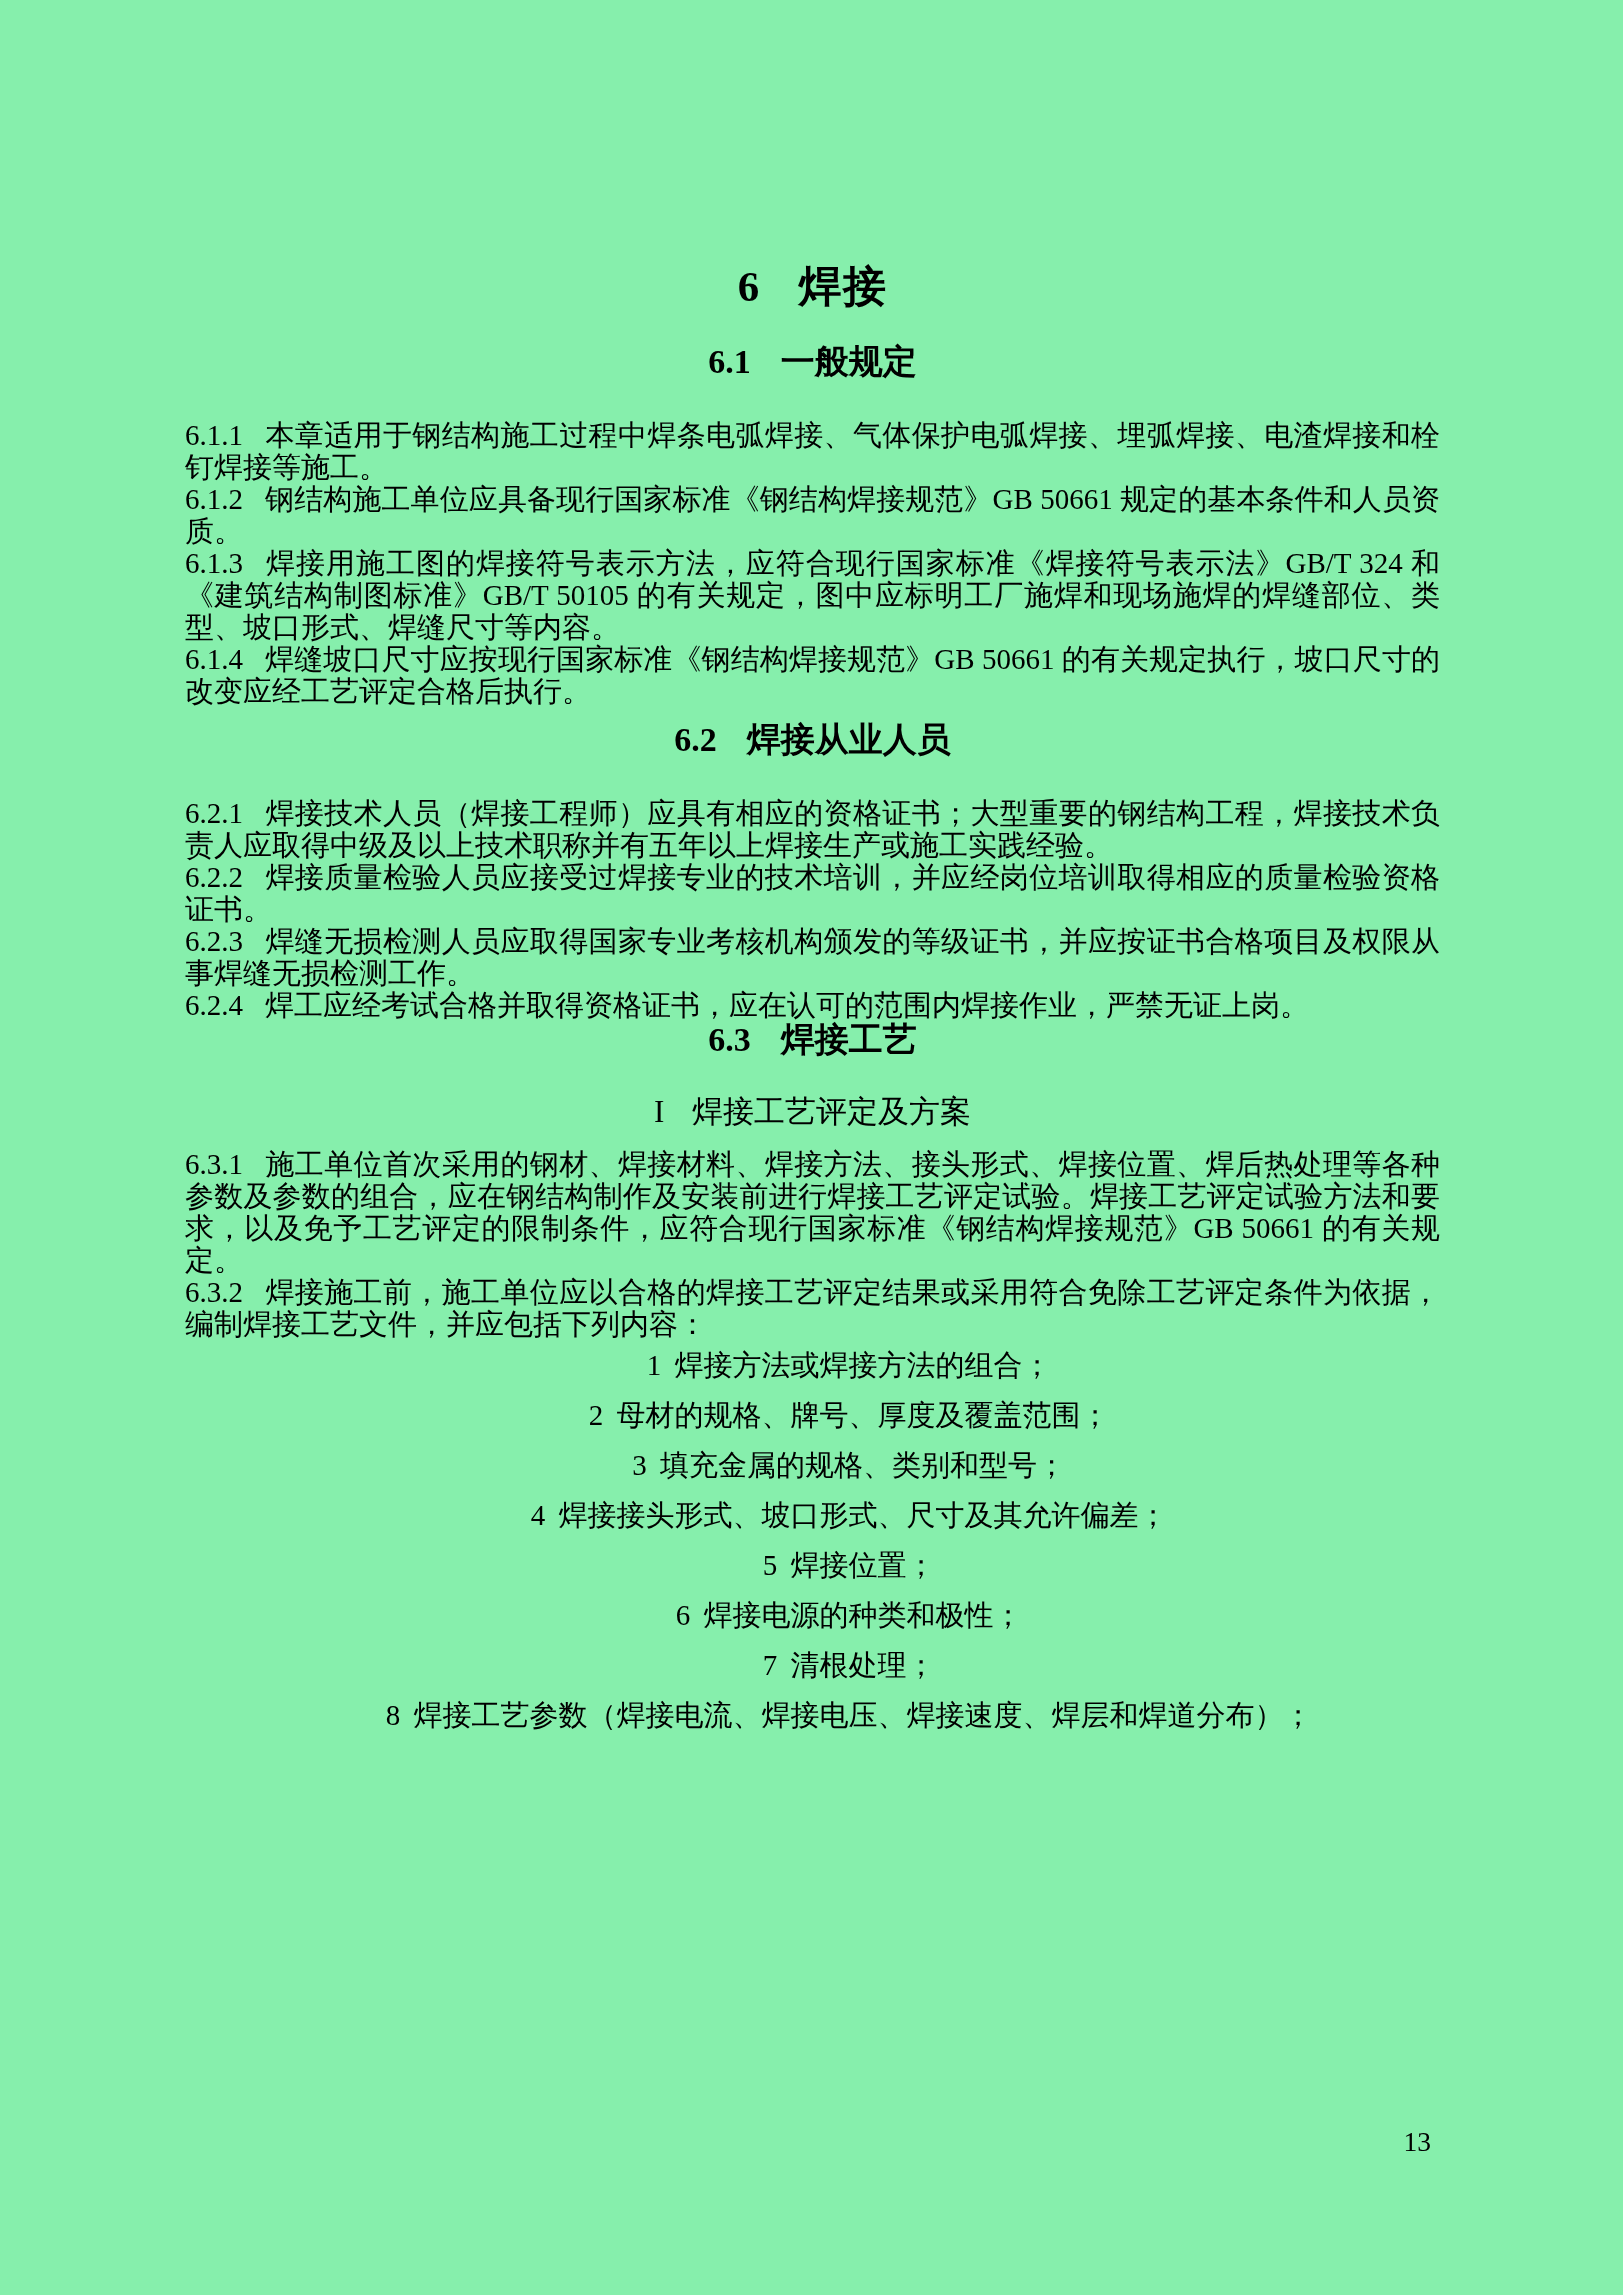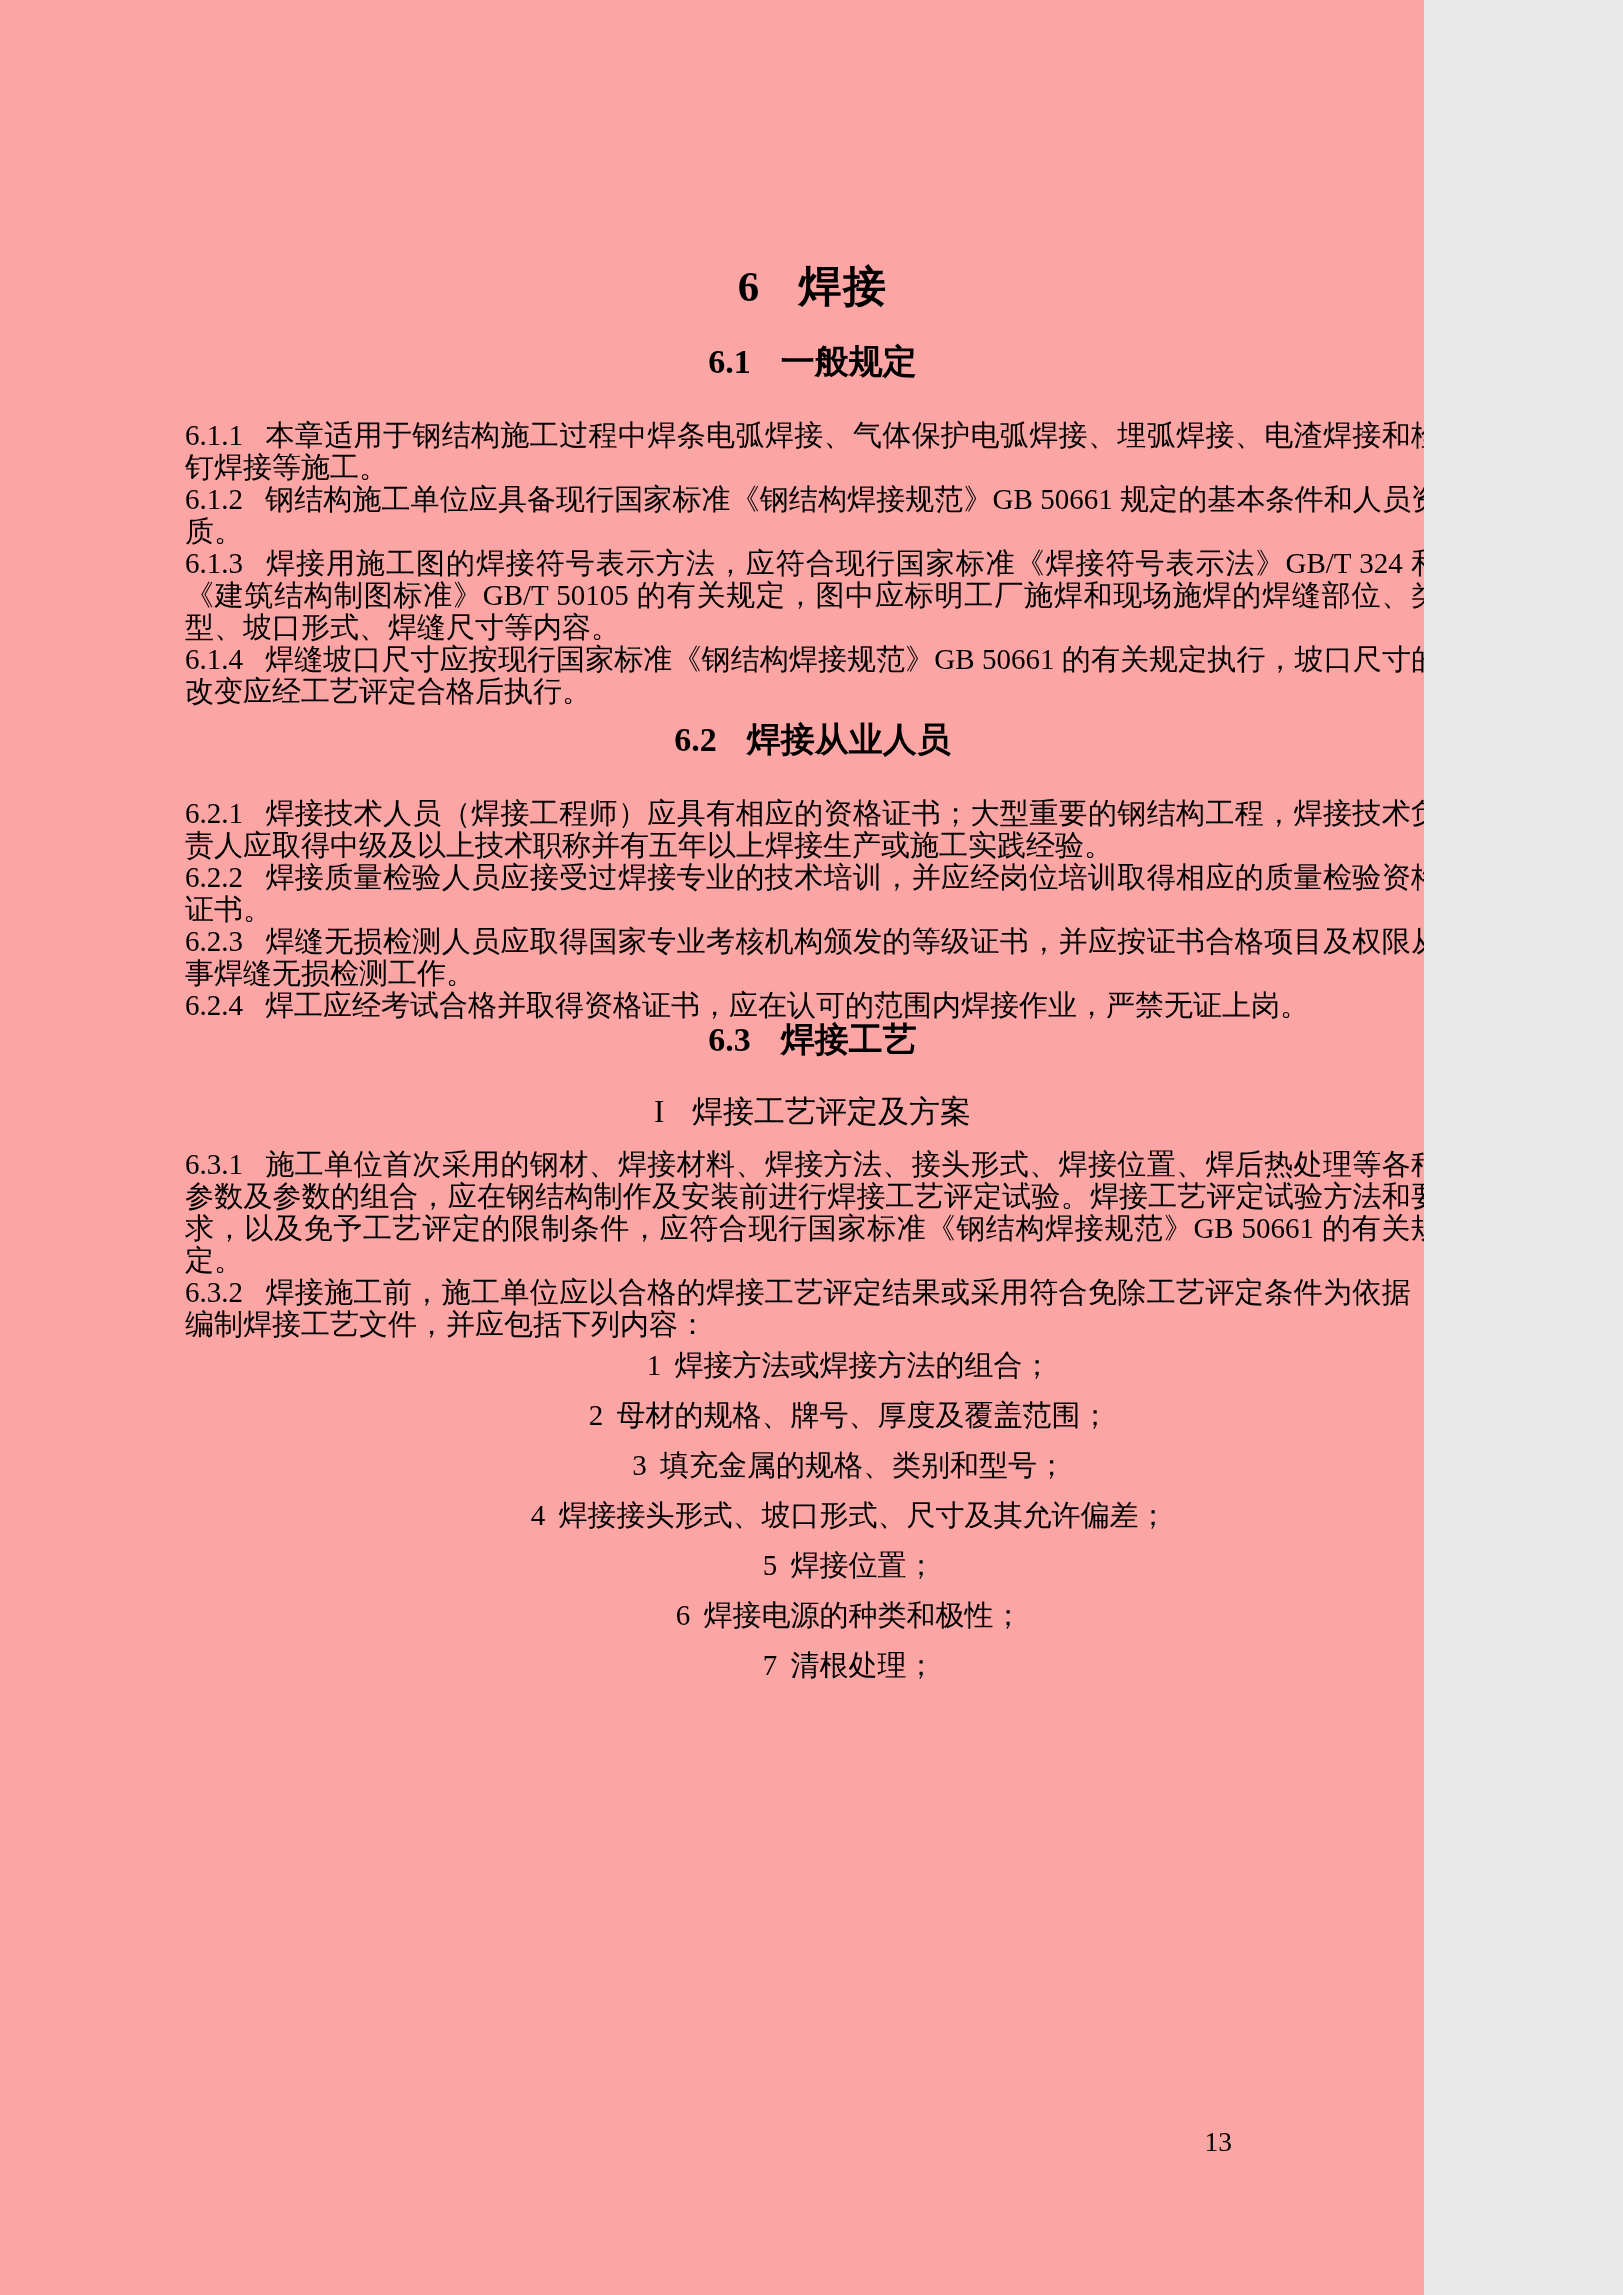--- a/index.html
+++ b/index.html
@@ -1,20 +1,20 @@
 <!DOCTYPE html>
 <html lang="zh" style="font-size:10.5px"><head>
 <meta charset="utf-8">
 <style>
   html, body { margin: 0; padding: 0; background: #e8e8e8; }
   .page {
     position: relative;
-    width: 1424px;
+    width: 1623px;
     height: 2295px;
-    background: #fca5a5;
+    background: #86efac;
     font-family: "Liberation Serif", "DejaVu Serif", serif;
     color: #000000;
     overflow: hidden;
   }
   .content {
     position: absolute;
     left: 185px;
     top: 0;
     width: 1255px;
   }
@@ -116,19 +116,20 @@
       <p class="clause"><span class="clause-num">6.3.2</span><span>焊接施工前，施工单位应以合格的焊接工艺评定结果或采用符合免除工艺评定条件为依据，编制焊接工艺文件，并应包括下列内容：</span></p>
     </div>
     <div class="list">
       <div class="list-item"><span class="li-num">1</span><span>焊接方法或焊接方法的组合；</span></div>
       <div class="list-item"><span class="li-num">2</span><span>母材的规格、牌号、厚度及覆盖范围；</span></div>
       <div class="list-item"><span class="li-num">3</span><span>填充金属的规格、类别和型号；</span></div>
       <div class="list-item"><span class="li-num">4</span><span>焊接接头形式、坡口形式、尺寸及其允许偏差；</span></div>
       <div class="list-item"><span class="li-num">5</span><span>焊接位置；</span></div>
       <div class="list-item"><span class="li-num">6</span><span>焊接电源的种类和极性；</span></div>
       <div class="list-item"><span class="li-num">7</span><span>清根处理；</span></div>
+      <div class="list-item"><span class="li-num">8</span><span>焊接工艺参数（焊接电流、焊接电压、焊接速度、焊层和焊道分布）；</span></div>
     </div>
 
   </div>
 
   <div class="page-number">13</div>
 </div>
 
 
 </body></html>

